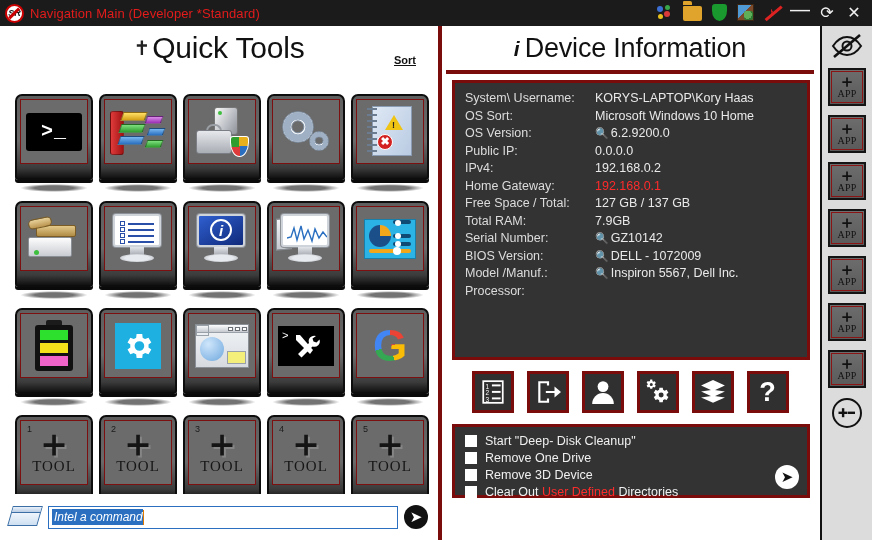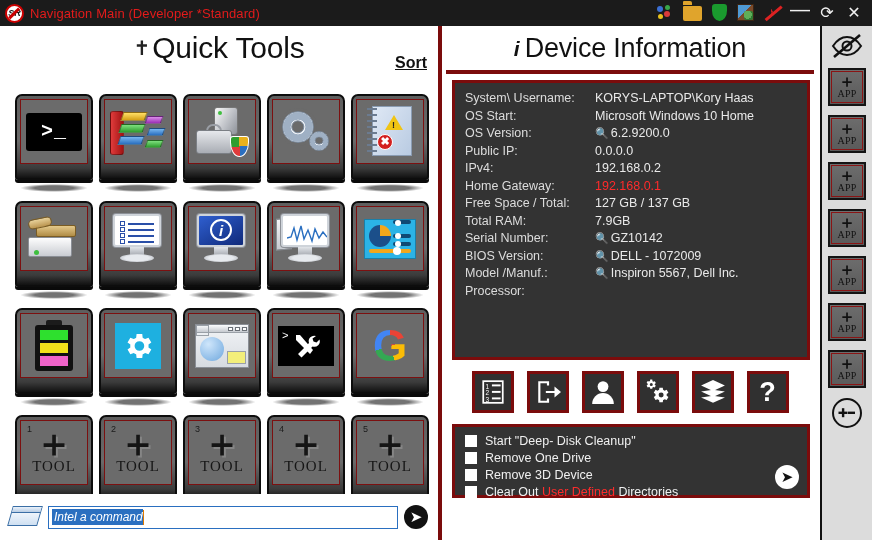--- a/index.html
+++ b/index.html
@@ -112,22 +112,22 @@
   .qt-header {
     position: relative; height: 40px; margin-top: 2px;
     display:flex; align-items:center; justify-content:center;
   }
   .qt-wrench { font-size: 20px; color:#222; margin-right:2px; line-height:1; }
   .qt-title {
     font-size: 30px; color:#111; font-weight: 400;
     letter-spacing: -0.2px; font-family: "Liberation Sans", sans-serif;
   }
   .qt-sort {
-    position:absolute; right: 11px; top: 26px;
-    font-size: 16px; font-weight: bold; color:#111;
+    position:absolute; right: 22px; top: 26px;
+    font-size: 11px; font-weight: bold; color:#111;
     text-decoration: underline; cursor:pointer;
   }
 
   .grid {
     position:absolute; left: 12px; top: 66px;
     width: 420px;
     display: grid;
     grid-template-columns: repeat(5, 84px);
     grid-auto-rows: 107px;
     gap: 0px;
@@ -816,21 +816,21 @@
       <span class="di-title">Device Information</span>
     </div>
     <div class="di-rule"></div>
 
     <div class="info-box">
       <div class="info-row">
           <span class="info-label">System\ Username:</span>
           <span class="info-value">KORYS-LAPTOP\Kory Haas</span>
         </div>
       <div class="info-row">
-          <span class="info-label">OS Start:</span>
+          <span class="info-label">OS Sort:</span>
           <span class="info-value">Microsoft Windows 10 Home</span>
         </div>
       <div class="info-row">
           <span class="info-label">OS Version:</span>
           <span class="mag">🔍</span>
           <span class="info-value">6.2.9200.0</span>
         </div>
       <div class="info-row">
           <span class="info-label">Public IP:</span>
           <span class="info-value">0.0.0.0</span>

